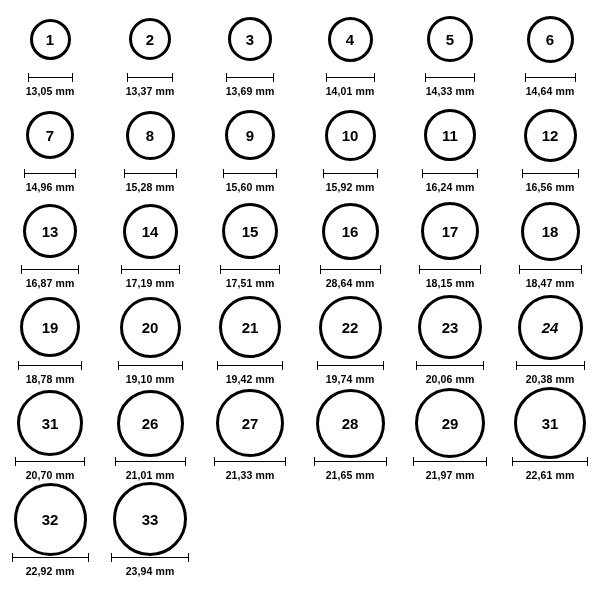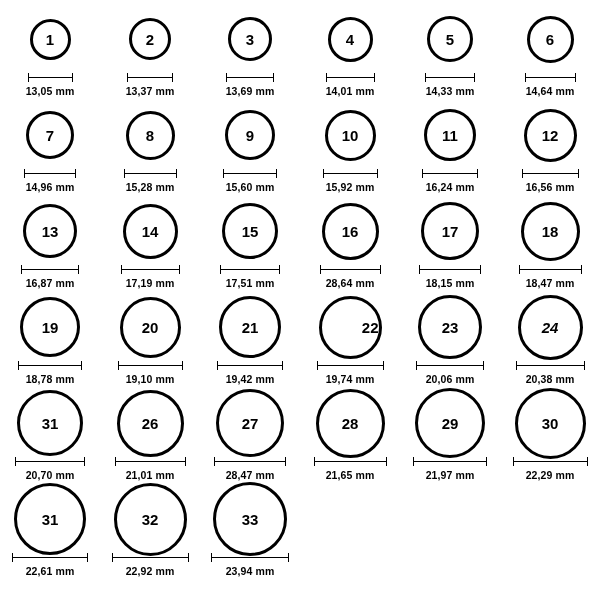--- a/index.html
+++ b/index.html
@@ -324,21 +324,21 @@
             <span class="ring-label">21</span>
           </div>
         </div>
         <div class="measure">
           <div class="bar" style="width: 66px;"></div>
         </div>
         <div class="mm">19,42 mm</div>
       </div>
       <div class="cell">
         <div class="ring-wrap">
-          <div class="ring" style="width: 63px; height: 63px; justify-content: flex-end;">
+          <div class="ring" style="width: 63px; height: 63px;">
             <span class="ring-label">22</span>
           </div>
         </div>
         <div class="measure">
           <div class="bar" style="width: 67px;"></div>
         </div>
         <div class="mm">19,74 mm</div>
       </div>
       <div class="cell">
         <div class="ring-wrap">
@@ -386,21 +386,21 @@
       </div>
       <div class="cell">
         <div class="ring-wrap">
           <div class="ring" style="width: 68px; height: 68px;">
             <span class="ring-label">27</span>
           </div>
         </div>
         <div class="measure">
           <div class="bar" style="width: 72px;"></div>
         </div>
-        <div class="mm">28,47 mm</div>
+        <div class="mm">21,33 mm</div>
       </div>
       <div class="cell">
         <div class="ring-wrap">
           <div class="ring" style="width: 69px; height: 69px;">
             <span class="ring-label">28</span>
           </div>
         </div>
         <div class="measure">
           <div class="bar" style="width: 73px;"></div>
         </div>
@@ -409,31 +409,20 @@
       <div class="cell">
         <div class="ring-wrap">
           <div class="ring" style="width: 70px; height: 70px;">
             <span class="ring-label">29</span>
           </div>
         </div>
         <div class="measure">
           <div class="bar" style="width: 74px;"></div>
         </div>
         <div class="mm">21,97 mm</div>
-      </div>
-      <div class="cell">
-        <div class="ring-wrap">
-          <div class="ring" style="width: 71px; height: 71px;">
-            <span class="ring-label">30</span>
-          </div>
-        </div>
-        <div class="measure">
-          <div class="bar" style="width: 75px;"></div>
-        </div>
-        <div class="mm">22,29 mm</div>
       </div>
       <div class="cell">
         <div class="ring-wrap">
           <div class="ring" style="width: 72px; height: 72px;">
             <span class="ring-label">31</span>
           </div>
         </div>
         <div class="measure">
           <div class="bar" style="width: 76px;"></div>
         </div>

